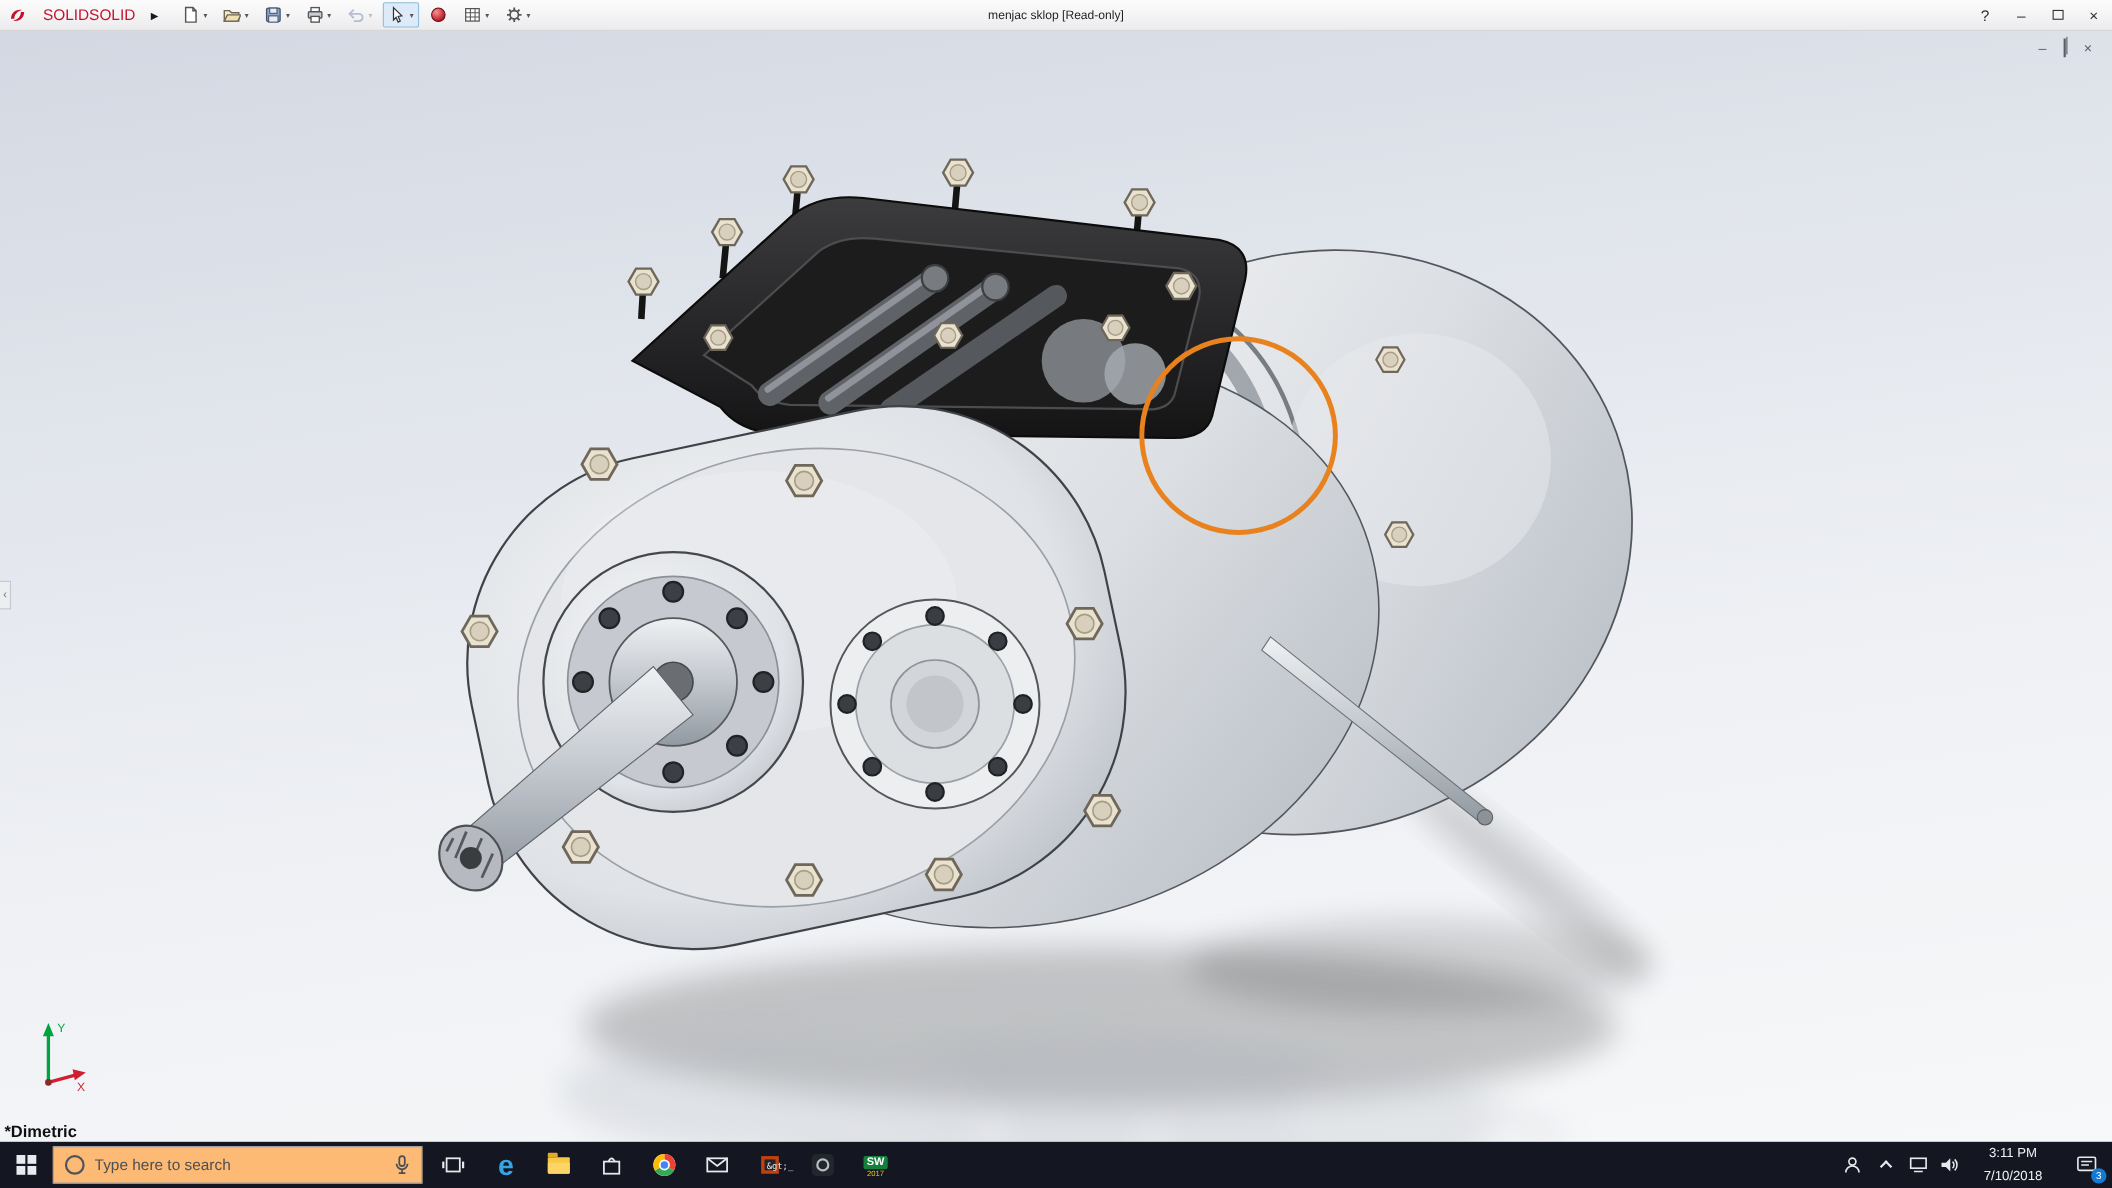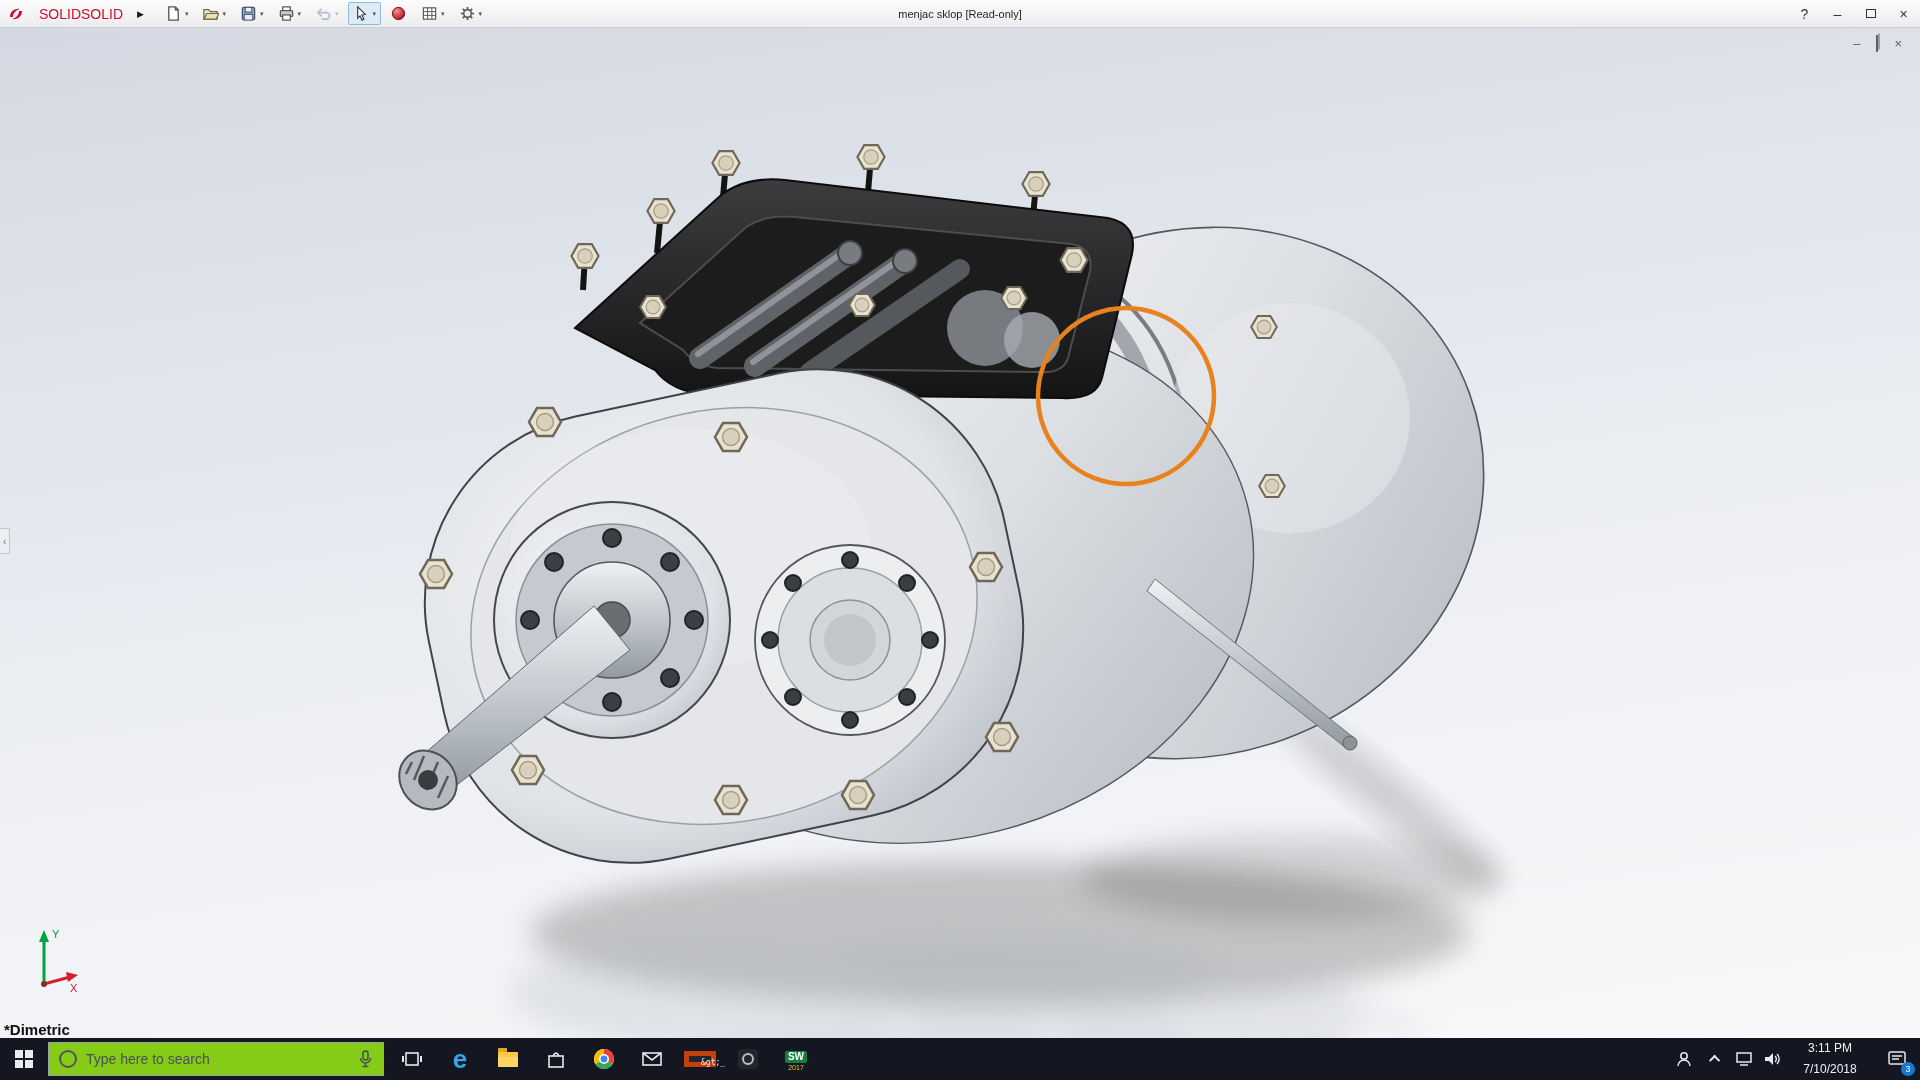--- a/index.html
+++ b/index.html
@@ -39,35 +39,35 @@
     display:flex; align-items:center; justify-content:center; z-index:5; }
   .triad { position:absolute; left:14px; bottom:42px; z-index:4; }
   .view-label { position:absolute; left:4px; bottom:0; font-size:15px; font-weight:bold; color:#101010; z-index:4; }
 
   
   .taskbar { position:absolute; bottom:0; left:0; right:0; height:42px; background:#141721;
     display:flex; align-items:stretch; z-index:30; }
   .start { width:48px; display:grid; place-items:center; }
   .win-logo { display:grid; grid-template-columns:8px 8px; grid-template-rows:8px 8px; gap:2px; }
   .win-logo div { background:#e8ebef; }
-  .searchbox { width:336px; margin:4px 0; background:#84cc16; display:flex; align-items:center;
+  .searchbox { width:336px; margin:4px 0; background:#fdba74; display:flex; align-items:center;
     gap:9px; padding:0 10px; border:1px solid #9aa0a8; }
   .cortana-ring { width:18px; height:18px; border:2px solid #4f545c; border-radius:50%; flex:none; }
   .searchbox input { border:none; outline:none; flex:1; font-size:14px; color:#333; background:transparent;
     font-family:"Liberation Sans", sans-serif; }
   .searchbox input::placeholder { color:#4c4f55; opacity:1; }
   .apps { display:flex; margin-left:4px; }
   .app { width:48px; display:grid; place-items:center; }
   .edge-e { color:#35a5e5; font-size:26px; font-weight:bold; line-height:1; }
   .folder { width:20px; height:15px; background:#f9c844; border-radius:1px; position:relative; }
   .folder:before { content:""; position:absolute; top:-4px; left:0; width:9px; height:4px; background:#e0ab29;
     border-radius:1px 1px 0 0; }
   .folder-front { position:absolute; bottom:0; left:0; right:0; height:10px; background:#fcd566; border-radius:0 0 1px 1px; }
-  .cmd-box { width:32px; height:16px; background:#23252b; border:5px solid #c2410c; color:#e8ebef;
-    font-family:"DejaVu Sans Mono", monospace; font-size:8px; line-height:14px; text-align:left; padding-left:12px; }
+  .cmd-box { width:16px; height:16px; background:#23252b; border:3px solid #c2410c; color:#e8ebef;
+    font-family:"DejaVu Sans Mono", monospace; font-size:8px; line-height:14px; text-align:left; padding-left:2px; }
   .dark-app { width:20px; height:20px; background:#23262c; border-radius:4px; display:grid; place-items:center; }
   .dark-app div { width:12px; height:12px; border:2px solid #b9bec6; border-radius:50%; }
   .sw-app { text-align:center; line-height:1; }
   .sw-label { background:#15803d; color:#fff; font-size:10px; font-weight:bold; padding:1px 3px; border-radius:2px; display:inline-block; }
   .sw-year { color:#f5c518; font-size:7px; display:block; margin-top:1px; }
   .tray { margin-left:auto; display:flex; align-items:center; }
   .tray-btn { height:42px; display:grid; place-items:center; }
   .chev-up { width:8px; height:8px; border-left:2px solid #e6e9ed; border-top:2px solid #e6e9ed;
     transform:rotate(45deg) translateY(2px); }
   .clock { width:88px; text-align:left; color:#eef1f5; font-size:12px; line-height:15px; }

